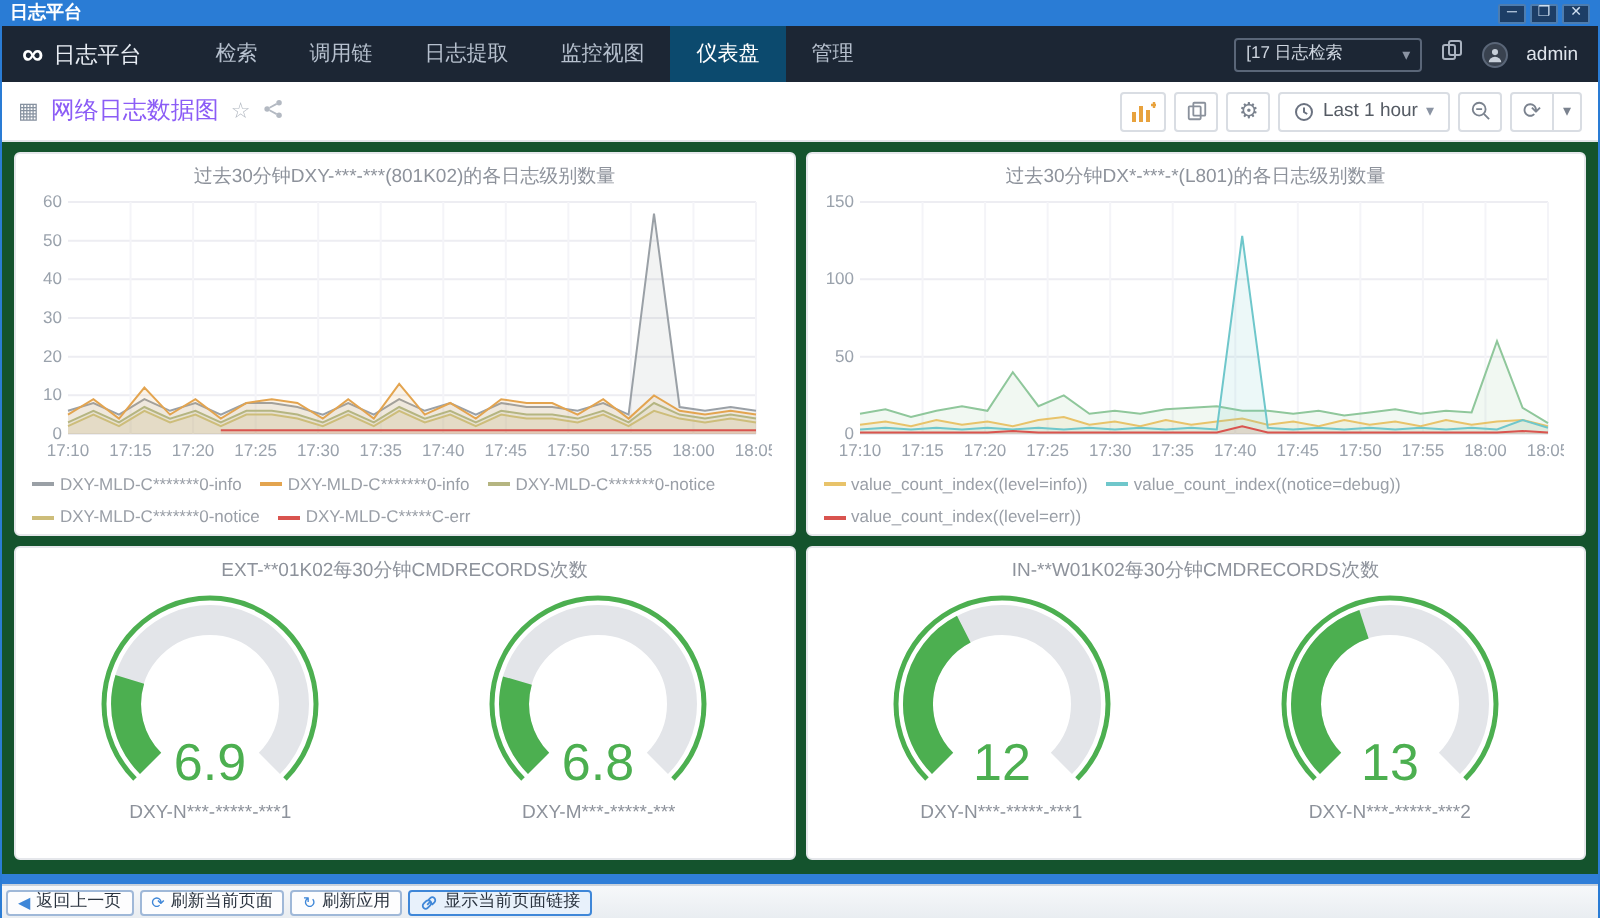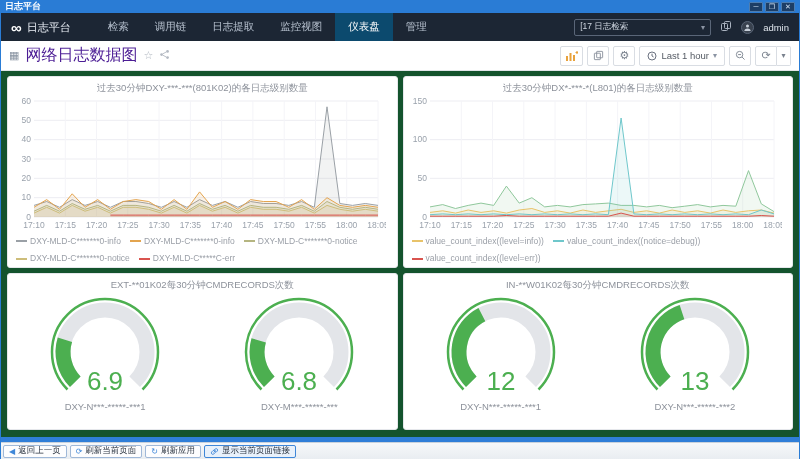--- a/index.html
+++ b/index.html
@@ -14,31 +14,31 @@
 
   
   .navbar { height:28px; background:#1c2634; display:flex; align-items:center; flex:none; }
   .brand { display:flex; align-items:center; gap:5px; padding:0 10px; }
   .logo { color:#fff; font-size:15px; font-weight:bold; line-height:1; }
   .brand-name { color:#e8edf4; font-size:11px; }
   .nav-items { display:flex; height:100%; margin-left:14px; }
   .nav-item { display:flex; align-items:center; padding:0 13px; color:#b6c0ce; font-size:10.5px; cursor:pointer; }
   .nav-item.active { background:#0c4a6e; color:#fff; }
   .nav-right { margin-left:auto; display:flex; align-items:center; gap:9px; padding-right:10px; }
-  .ws-select { width:137px; height:17px; border:1px solid #5a6678; border-radius:2px; display:flex; align-items:center; padding:0 5px; color:#cfd6e0; font-size:8.5px; }
+  .ws-select { width:94px; height:17px; border:1px solid #5a6678; border-radius:2px; display:flex; align-items:center; padding:0 5px; color:#cfd6e0; font-size:8.5px; }
   .ws-select .caret { margin-left:auto; color:#8b94a3; font-size:8px; }
   .nav-ic { color:#aab3c0; }
   .avatar { width:13px; height:13px; border-radius:50%; background:#39424f; border:1px solid #5a6678; display:flex; align-items:center; justify-content:center; }
   .admin { color:#dfe5ec; font-size:9.5px; }
 
   
   .toolbar { height:30px; background:#fff; border-bottom:1px solid #e2e5e9; display:flex; align-items:center; padding:0 8px; flex:none; }
   .tb-left { display:flex; align-items:center; gap:6px; }
   .grid-ic { color:#7d8block; color:#8792a0; font-size:11px; }
-  .db-title { font-size:16px; color:#4c1d95;font-family:Liberation Serif, serif; }
+  .db-title { font-size:12px; color:#8b5cf6;font-family:Liberation Serif, serif; }
   .tb-ic { color:#b3b9c2; font-size:11px; cursor:pointer; }
   .tb-right { margin-left:auto; display:flex; align-items:center; gap:4px; }
   .tb-btn { height:20px; min-width:22px; border:1px solid #d9dde3; border-radius:2px; background:#fff; display:flex; align-items:center; justify-content:center; padding:0 4px; cursor:pointer; color:#7a828e; font-size:11px; }
   .time-box { height:20px; border:1px solid #d9dde3; border-radius:2px; display:flex; align-items:center; gap:4px; padding:0 7px; font-size:9.5px; color:#555b64; cursor:pointer; }
   .btn-group { display:flex; }
   .btn-group .tb-btn:first-child { border-radius:2px 0 0 2px; }
   .btn-group .tb-btn:last-child { border-left:none; border-radius:0 2px 2px 0; min-width:14px; font-size:8px; }
 
   
   .content { flex:1; padding:5px 6px; display:grid; grid-template-columns:1fr 1fr; grid-template-rows:192px 157px; gap:5px; background:#14532d; }

